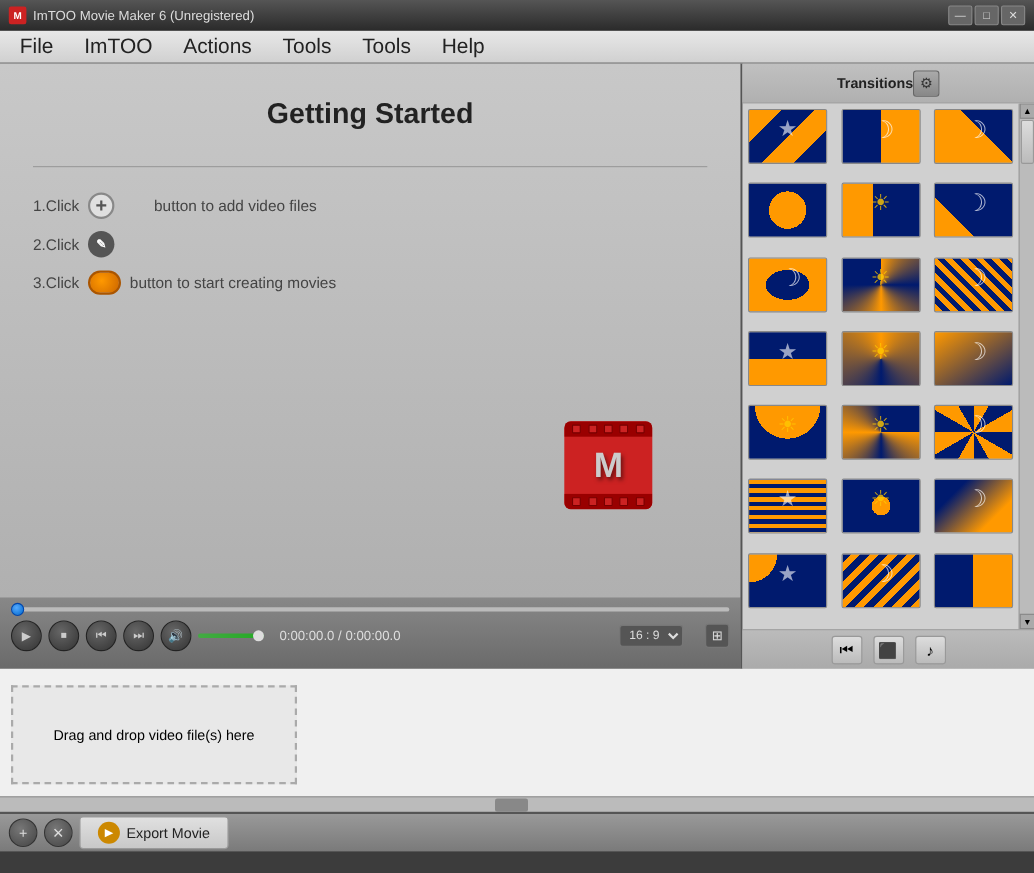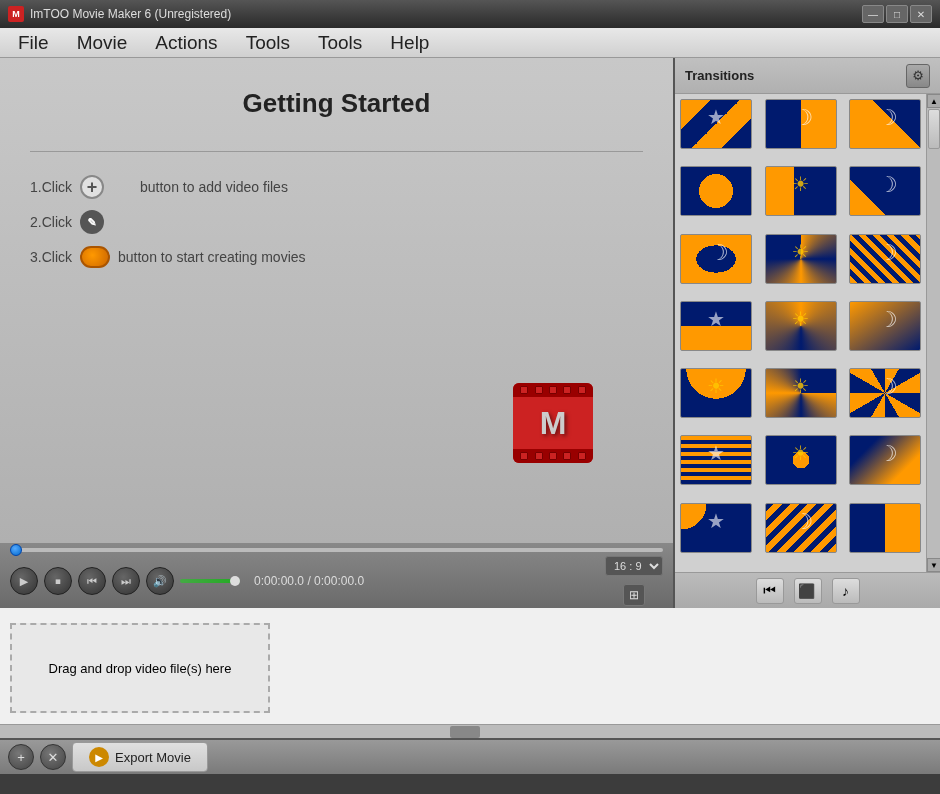--- a/index.html
+++ b/index.html
@@ -264,22 +264,21 @@
     }
     #time-display {
       color: #ddd;
       font-size: 12px;
       margin-left: 8px;
     }
     #aspect-selector {
       margin-left: auto;
       display: flex;
       align-items: center;
-      gap: 8px;
-      flex-direction: column;
+      gap: 20px;
     }
     #aspect-select {
       background: #555;
       color: #ddd;
       border: 1px solid #777;
       border-radius: 3px;
       padding: 2px 4px;
       font-size: 11px;
     }
     .expand-btn {
@@ -301,21 +300,21 @@
       width: 265px;
       background: #d0d0d0;
       display: flex;
       flex-direction: column;
     }
     #transitions-header {
       height: 36px;
       background: linear-gradient(to bottom, #c0c0c0, #b0b0b0);
       display: flex;
       align-items: center;
-      justify-content: space-between;
+      justify-content: center;
       padding: 0 10px;
       border-bottom: 1px solid #999;
     }
     #transitions-title {
       font-size: 13px;
       font-weight: bold;
       color: #222;
     }
     .settings-btn {
       width: 24px;
@@ -565,21 +564,21 @@
   </div>
   <div id="titlebar-buttons">
     <div class="title-btn">—</div>
     <div class="title-btn">□</div>
     <div class="title-btn">✕</div>
   </div>
 </div>
 
 <div id="menubar">
   <div class="menu-item">File</div>
-  <div class="menu-item">Movie</div>
+  <div class="menu-item">ImTOO</div>
   <div class="menu-item">Actions</div>
   <div class="menu-item">Tools</div>
   <div class="menu-item">Tools</div>
   <div class="menu-item">Help</div>
 </div>
 
 <div id="main-content">
 
   <div id="preview-area">
     <div id="preview-canvas">

